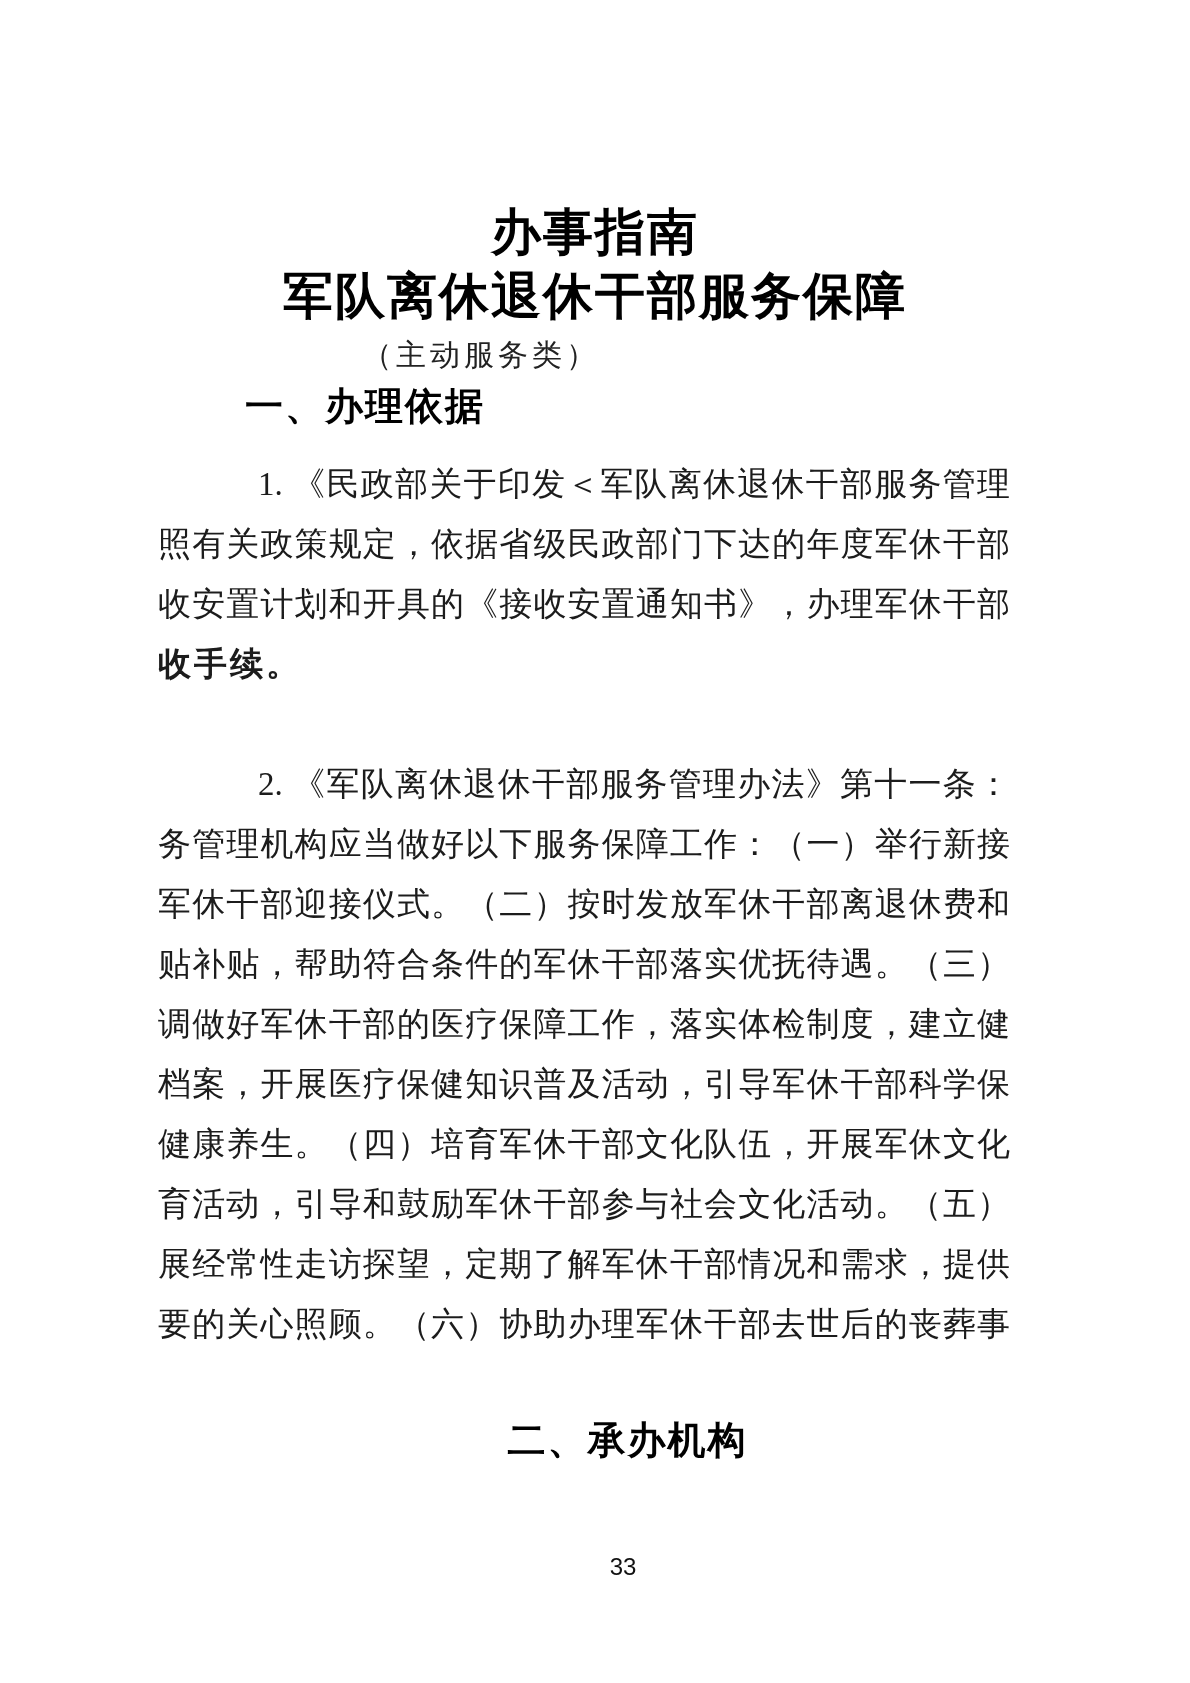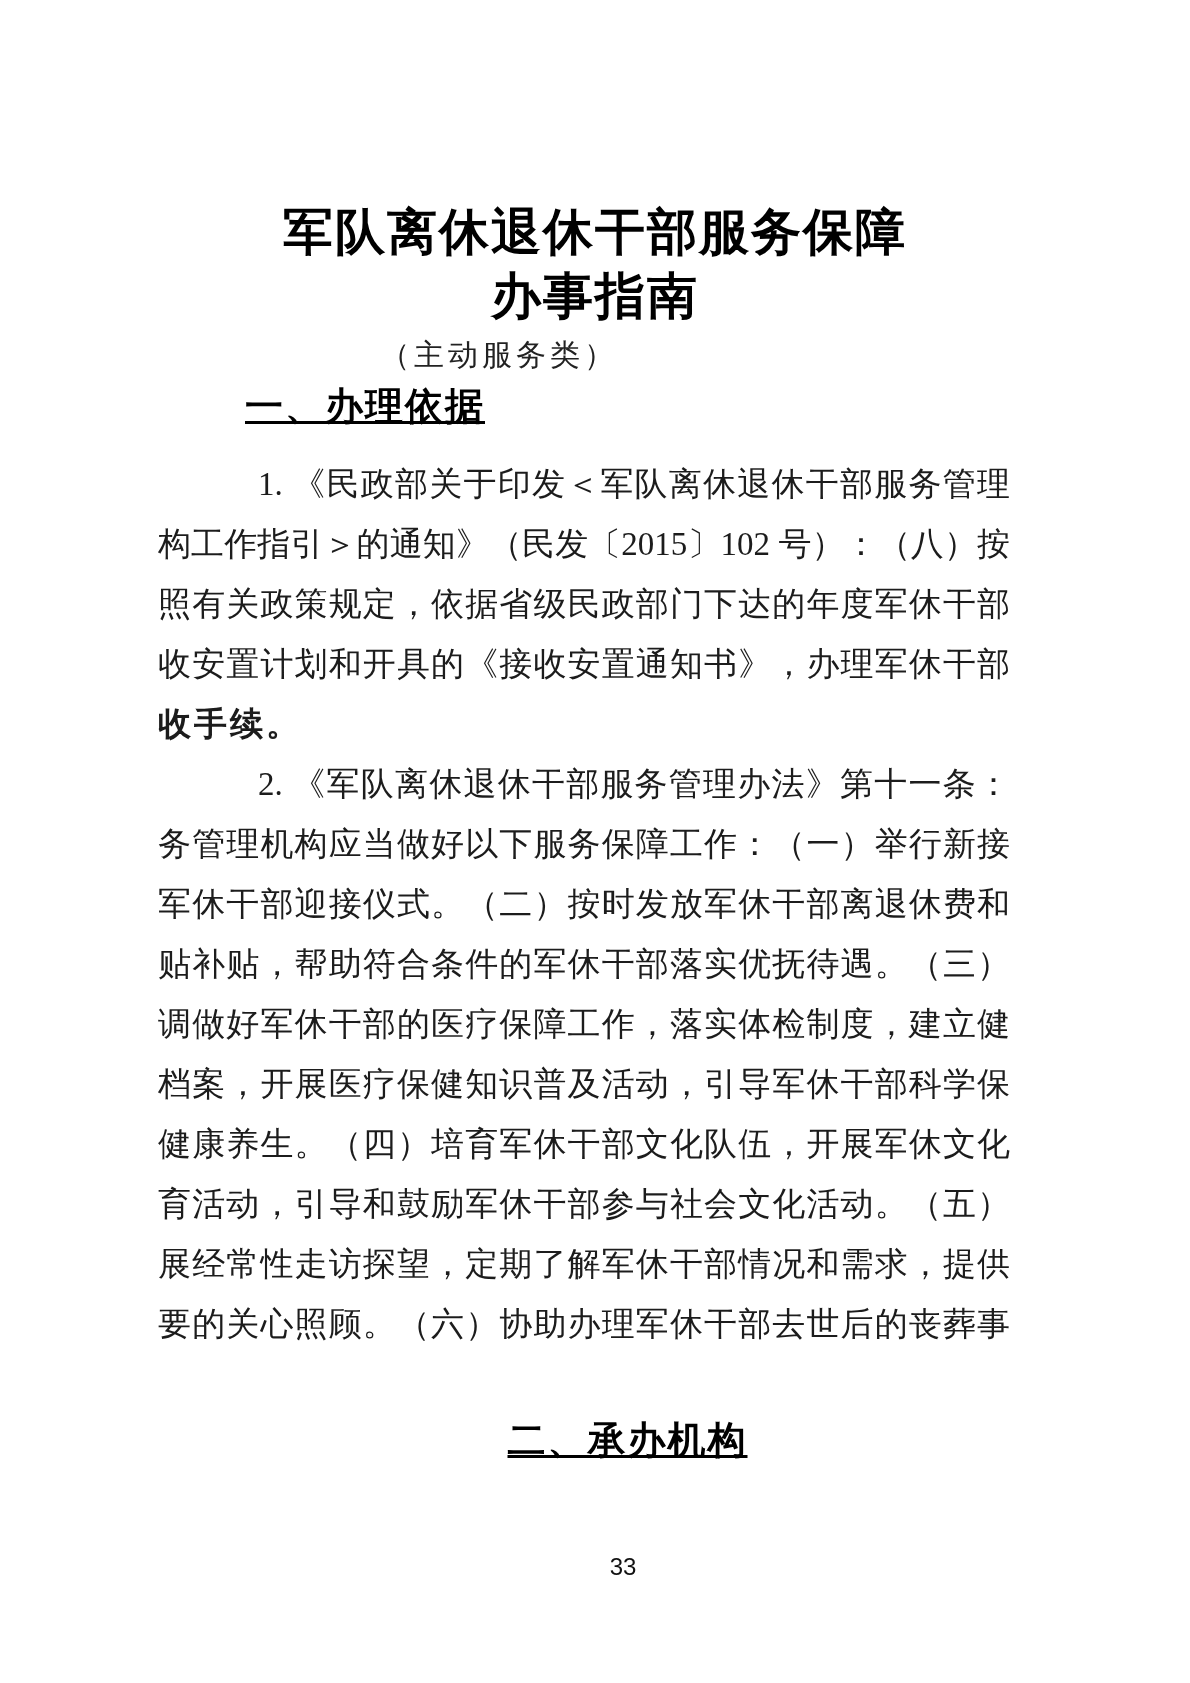--- a/index.html
+++ b/index.html
@@ -13,34 +13,33 @@
     color:#1c1c1c;
   }
   .title-block{
     position:absolute;left:0;top:200px;width:1190px;
     text-align:center;
     font-weight:700;color:#000;
     font-size:50px;line-height:64px;
     letter-spacing:2px;
   }
   .subtitle{
-    position:absolute;left:18px;top:332px;width:962px;
+    position:absolute;left:0;top:332px;width:962px;
     text-align:center;
     font-size:30px;line-height:46px;
     letter-spacing:4px;
     color:#222;
   }
   .heading{
     position:absolute;left:158px;width:852px;height:60px;
     padding-left:87px;box-sizing:border-box;
     font-family:"Liberation Sans","DejaVu Sans",sans-serif;
     font-weight:700;color:#000;
     font-size:38px;line-height:56px;
     letter-spacing:2px;
-    text-decoration:underline;
   }
   .h1{top:378px;}
   .h2{top:1412px;text-align:center;}
   .para{
     position:absolute;left:158px;width:852px;
   }
   .p1{top:454px;}
   .p2{top:754px;}
   .p3{top:1474px;}
   .bline{
@@ -61,31 +60,30 @@
     font-family:"Liberation Sans","DejaVu Sans",sans-serif;
     font-size:24px;line-height:34px;color:#111;margin-left:28px;
   }
 </style>
 </head>
 <body>
 
 <div class="page">
 
   <div class="title-block">
+    <div>办事指南</div>
     <div>军队离休退休干部服务保障</div>
-    <div>办事指南</div>
   </div>
 
   <div class="subtitle">（主动服务类）</div>
 
   <div class="heading h1">一、办理依据</div>
 
   <div class="para p1">
     <div class="bline num">1. 《民政部关于印发＜军队离休退休干部服务管理机</div>
-    <div class="bline">构工作指引＞的通知》（民发〔2015〕102 号）：（八）按</div>
     <div class="bline">照有关政策规定，依据省级民政部门下达的年度军休干部接</div>
     <div class="bline">收安置计划和开具的《接收安置通知书》，办理军休干部接</div>
     <div class="bline end">收手续。</div>
   </div>
 
   <div class="para p2">
     <div class="bline num">2. 《军队离休退休干部服务管理办法》第十一条：服</div>
     <div class="bline">务管理机构应当做好以下服务保障工作：（一）举行新接收</div>
     <div class="bline">军休干部迎接仪式。（二）按时发放军休干部离退休费和津</div>
     <div class="bline">贴补贴，帮助符合条件的军休干部落实优抚待遇。（三）协</div>

